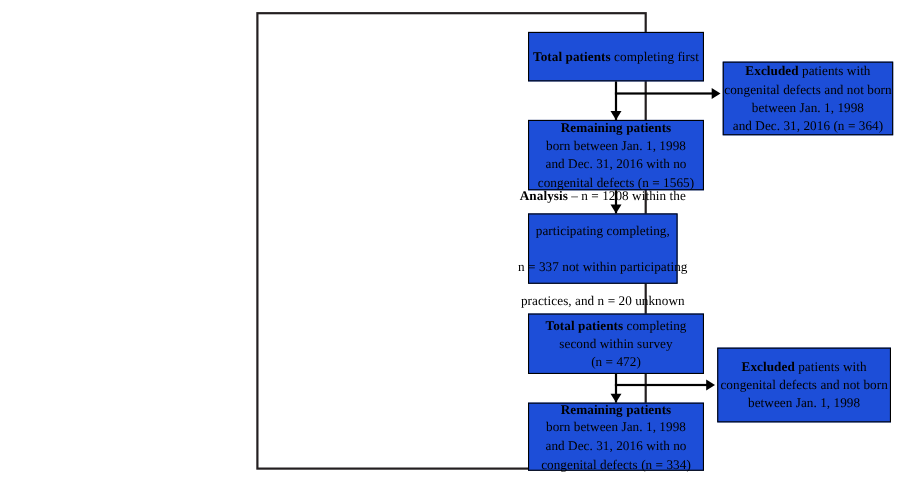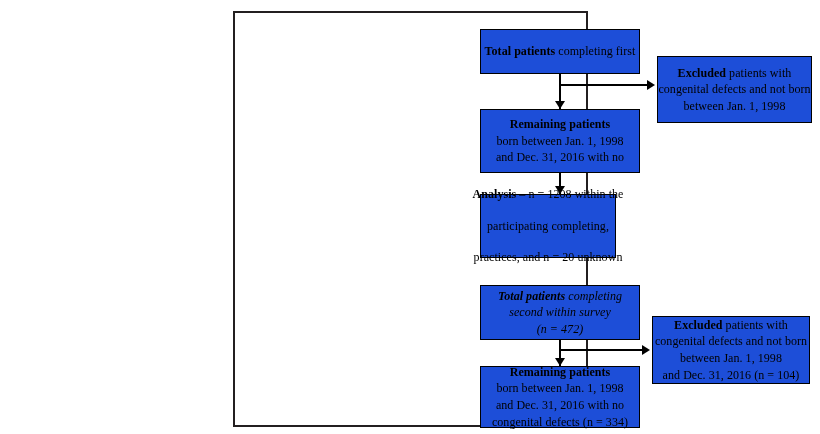--- a/index.html
+++ b/index.html
@@ -52,21 +52,21 @@
     white-space: nowrap;
   }
   .node b {
     font-weight: bold;
   }
   
   #node-total-first   { left: 245px; top: 16px;  width: 160px; height: 45px; }
   #node-excluded-1    { left: 422px; top: 43px;  width: 155px; height: 67px; }
   #node-remaining-1   { left: 245px; top: 96px;  width: 160px; height: 64px; }
   #node-analysis      { left: 245px; top: 181px; width: 136px; height: 64px; gap: 15px; }
-  #node-total-second  { left: 245px; top: 272px; width: 160px; height: 55px; font-style: italic; }
+  #node-total-second  { left: 245px; top: 272px; width: 160px; height: 55px; }
   #node-excluded-2    { left: 417px; top: 303px; width: 158px; height: 68px; }
   #node-remaining-2   { left: 245px; top: 353px; width: 160px; height: 62px; }
 
   
   .conn-v {
     position: absolute;
     width: 2px;
     background: #000000;
   }
   .conn-h {
@@ -114,45 +114,47 @@
   <div id="figure-frame">
 
     <div class="node" id="node-total-first">
       <span class="line"><b>Total patients</b><span> completing first</span></span>
     </div>
 
     <div class="node" id="node-excluded-1">
       <span class="line"><b>Excluded</b><span> patients with</span></span>
       <span class="line"><span>congenital defects and not born</span></span>
       <span class="line"><span>between Jan. 1, 1998</span></span>
+      <span class="line"><span>and Dec. 31, 2016 (n = 364)</span></span>
     </div>
 
     <div class="node" id="node-remaining-1">
       <span class="line"><b>Remaining patients</b></span>
       <span class="line"><span>born between Jan. 1, 1998</span></span>
       <span class="line"><span>and Dec. 31, 2016 with no</span></span>
+      <span class="line"><span>congenital defects (n = 1565)</span></span>
     </div>
 
     <div class="node" id="node-analysis">
       <span class="line"><b>Analysis</b><span> – n = 1208 within the</span></span>
       <span class="line"><span>participating completing,</span></span>
+      <span class="line"><span>n = 337 not within participating</span></span>
       <span class="line"><span>practices, and n = 20 unknown</span></span>
     </div>
 
     <div class="node" id="node-total-second">
       <span class="line"><b>Total patients</b><span> completing</span></span>
       <span class="line"><span>second within survey</span></span>
       <span class="line"><span>(n = 472)</span></span>
     </div>
 
     <div class="node" id="node-excluded-2">
       <span class="line"><b>Excluded</b><span> patients with</span></span>
       <span class="line"><span>congenital defects and not born</span></span>
       <span class="line"><span>between Jan. 1, 1998</span></span>
-      <span class="line"><span>and Dec. 31, 2016 (n = 104)</span></span>
     </div>
 
     <div class="node" id="node-remaining-2">
       <span class="line"><b>Remaining patients</b></span>
       <span class="line"><span>born between Jan. 1, 1998</span></span>
       <span class="line"><span>and Dec. 31, 2016 with no</span></span>
       <span class="line"><span>congenital defects (n = 334)</span></span>
     </div>
 
     <div class="conn-v" id="conn1-stem"></div>

